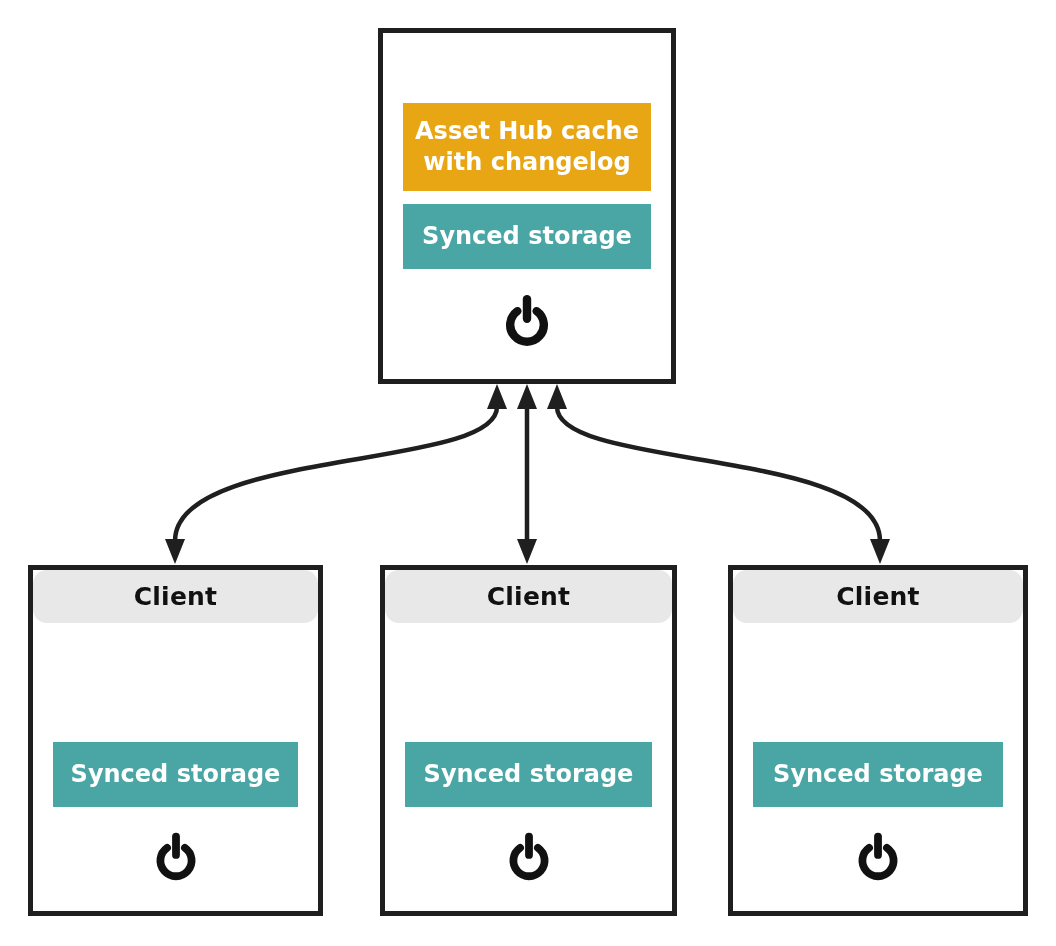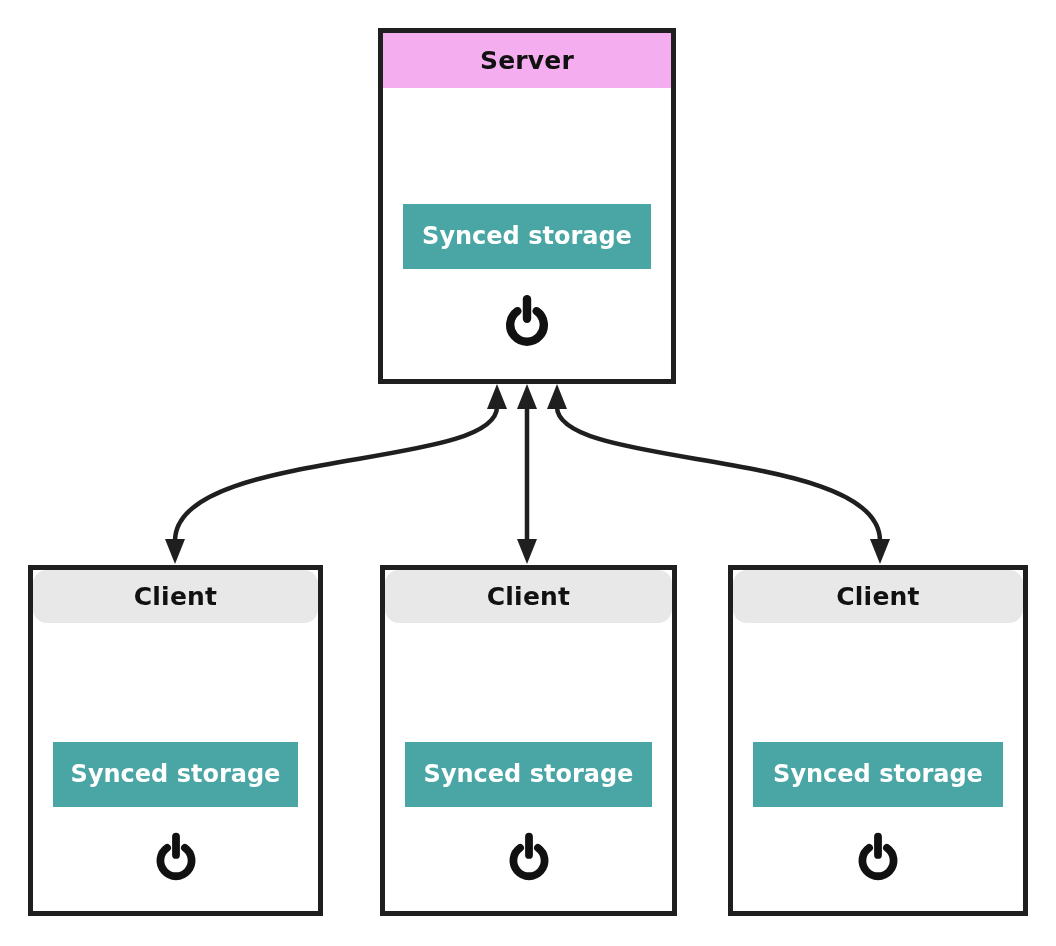--- a/index.html
+++ b/index.html
@@ -57,21 +57,21 @@
     </g>
 
     <g>
       <path class="arrow-path" d="M 557 407 C 557 470, 880 448, 880 541"></path>
       <polygon class="arrow-head" points="557,384 547,409 567,409"></polygon>
       <polygon class="arrow-head" points="880,564 870,539 890,539"></polygon>
     </g>
   </svg>
 
   <div id="server" class="node">
-    <div class="node-header server-header">Server</div>
+    <div class="inner-box cache-box">Asset Hub cache with changelog</div>
     <div class="inner-box storage-box-server">Synced storage</div>
     <div class="power-wrap power-wrap-server">
       <svg class="power-svg" width="56" height="56" viewBox="0 0 100 100">
         <path d="M 32.8 32.4 A 30 30 0 1 0 67.2 32.4" fill="none" stroke="#111111" stroke-width="15" stroke-linecap="round"></path>
         <line x1="50" y1="11" x2="50" y2="46" stroke="#111111" stroke-width="15" stroke-linecap="round"></line>
       </svg>
     </div>
   </div>
 
   <div id="client-1" class="node">

